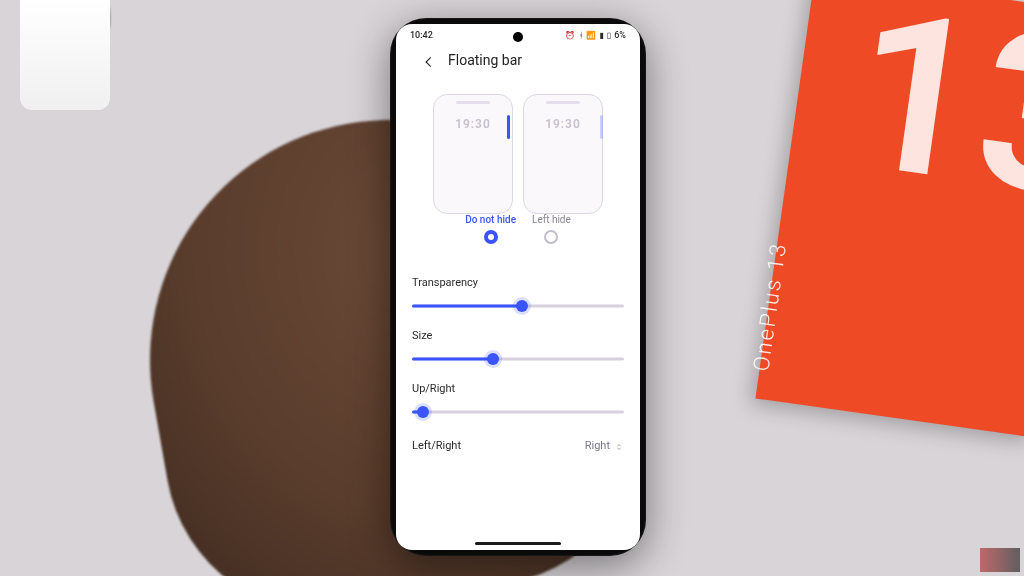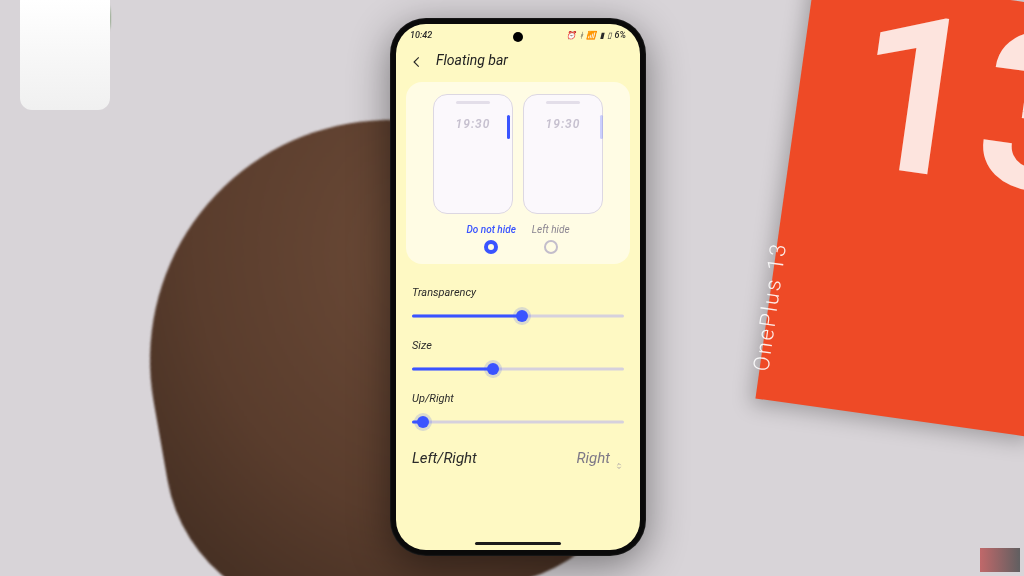--- a/index.html
+++ b/index.html
@@ -44,36 +44,35 @@
     .phone {
       position:absolute; left:390px; top:18px;
       width:256px; height:538px;
       background:#0a0a0a;
       border-radius:36px;
       padding:6px;
       box-shadow: 0 10px 40px rgba(0,0,0,.45), inset 0 0 2px rgba(255,255,255,.2);
     }
     .screen {
       width:100%; height:100%;
-      background:#fef9c3;
-      border-radius:30px;
+      background:#ffffff;
+      border-radius:16px;
       overflow:hidden;
       position:relative;
-      font-style:italic;
     }
     .punch { position:absolute; left:50%; top:8px; transform:translateX(-50%);
       width:10px; height:10px; border-radius:50%; background:#000;}
     .statusbar {
       display:flex; justify-content:space-between; align-items:center;
       padding:6px 14px 2px; font-size:9px; color:#2a2a2a; font-weight:500;
     }
     .statusbar .right { display:flex; gap:3px; align-items:center; }
     .status-icon { font-size:8px; }
 
-    .header { display:flex; align-items:flex-end; gap:12px; padding:10px 14px 8px;}
+    .header { display:flex; align-items:flex-end; gap:12px; padding:10px 14px 8px;margin-left:12px;}
     .back-arrow { width:14px; height:14px; }
     .back-arrow svg { width:100%; height:100%; stroke:#2a2a2a; stroke-width:2; fill:none; }
     .title { font-size:14px; color:#222; font-weight:400; }
 
     .card {
       margin:6px 10px 10px; padding:12px 8px 10px;
       background:rgba(255,255,255,.55);
       border-radius:16px;
     }
     .previews { display:flex; justify-content:center; gap:10px; }
@@ -86,21 +85,21 @@
     .preview::before { 
       content:""; position:absolute; top:6px; left:50%; transform:translateX(-50%);
       width:34px; height:3px; background:#e3dee9; border-radius:2px;
     }
     .preview .timefaint { position:absolute; top:22px; width:100%; text-align:center;
       font-size:12px; color:#c6c0cf; font-weight:600; letter-spacing:1px;}
     .preview .fbar { position:absolute; right:2px; top:20px; width:3px; height:24px;
       background:#3a54ff; border-radius:2px;}
     .preview.auto .fbar { opacity:.25; right:-1px; }
 
-    .opts { display:flex; justify-content:center; gap:16px; margin-top:10px;}
+    .opts { display:flex; justify-content:center; gap:16px; }
     .opt { text-align:center; cursor:pointer;}
     .opt .lbl { font-size:10px; margin-bottom:5px;}
     .opt.selected .lbl { color:#3a54ff; font-weight:500;}
     .opt .lbl:not(.selected .lbl){ color:#8a8490;}
     .radio {
       width:14px; height:14px; border-radius:50%;
       border:2px solid #c3bdcb; margin:0 auto;
     }
     .opt.selected .radio { border:4px solid #3a54ff; }
 
@@ -110,21 +109,21 @@
     .slider { position:relative; height:14px; }
     .track { position:absolute; left:0; right:0; top:50%; transform:translateY(-50%);
       height:3px; background:#d6d1dd; border-radius:2px;}
     .fill { position:absolute; left:0; top:50%; transform:translateY(-50%);
       height:3px; background:#3a54ff; border-radius:2px;}
     .thumb { position:absolute; top:50%; transform:translate(-50%,-50%);
       width:12px; height:12px; border-radius:50%; background:#3a54ff;
       box-shadow:0 0 0 3px rgba(58,84,255,.18);}
     
     .lr-row { display:flex; justify-content:space-between; align-items:center;
-      padding:16px 0 6px; font-size:15px; color:#2b2b2b;}
+      padding:16px 0 6px; font-size:11px; color:#2b2b2b;}
     .lr-val { display:flex; align-items:flex-end; gap:4px; color:#7d7887;}
     .chev { width:10px; height:10px; }
     .chev svg { width:100%; height:100%; stroke:#9a94a2; stroke-width:2; fill:none;}
 
     .homebar { position:absolute; bottom:5px; left:50%; transform:translateX(-50%);
       width:86px; height:3px; border-radius:2px; background:#1b1b1b;}
   </style>
 </head>
 <body>
 

